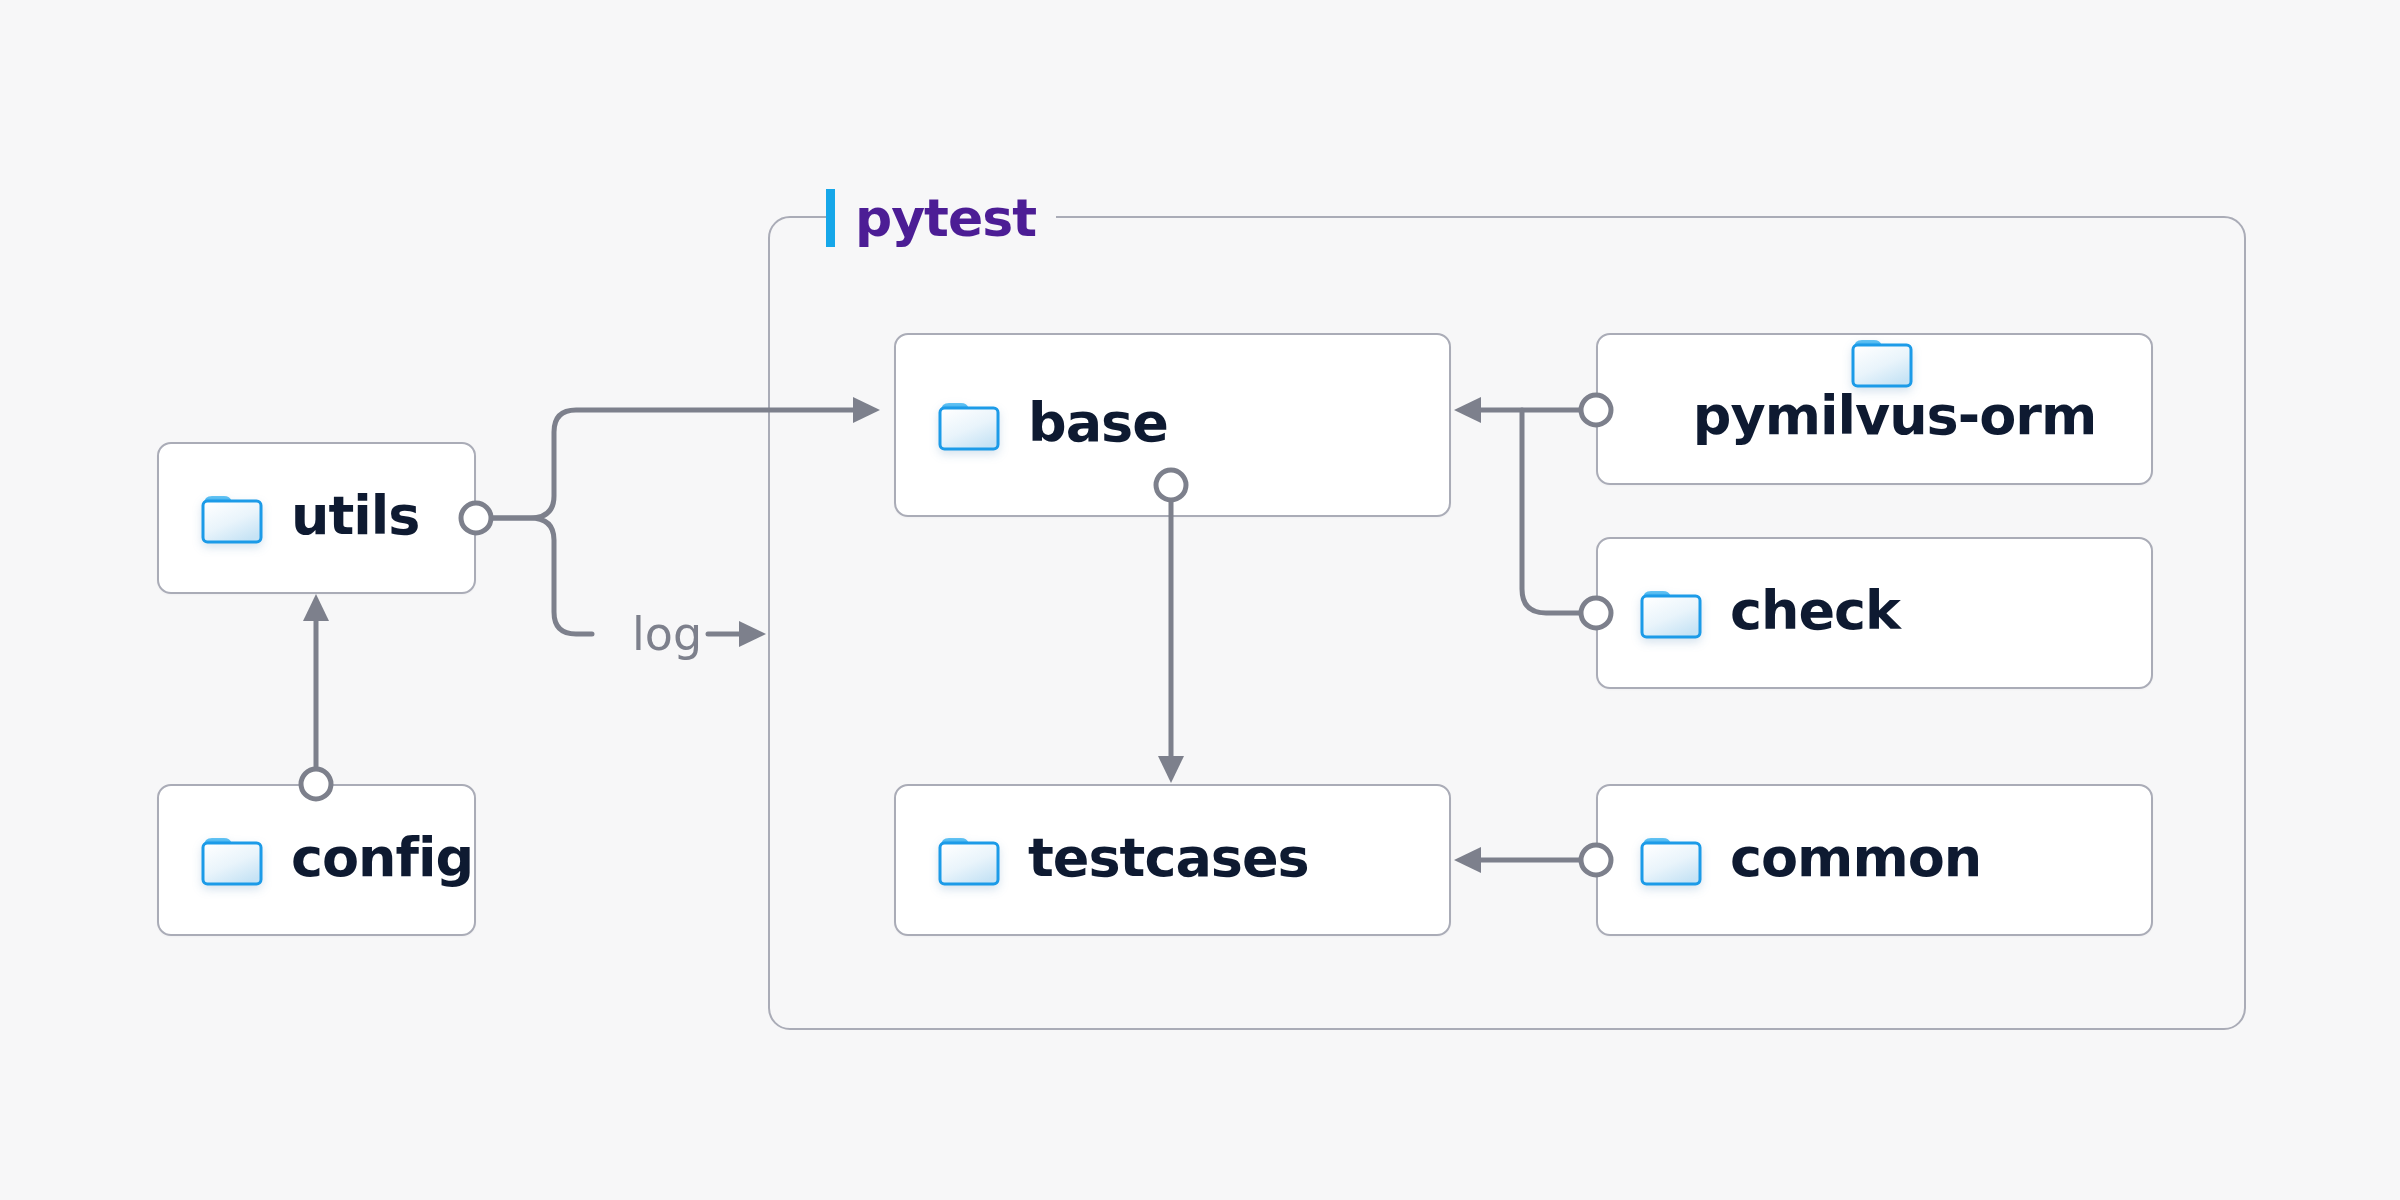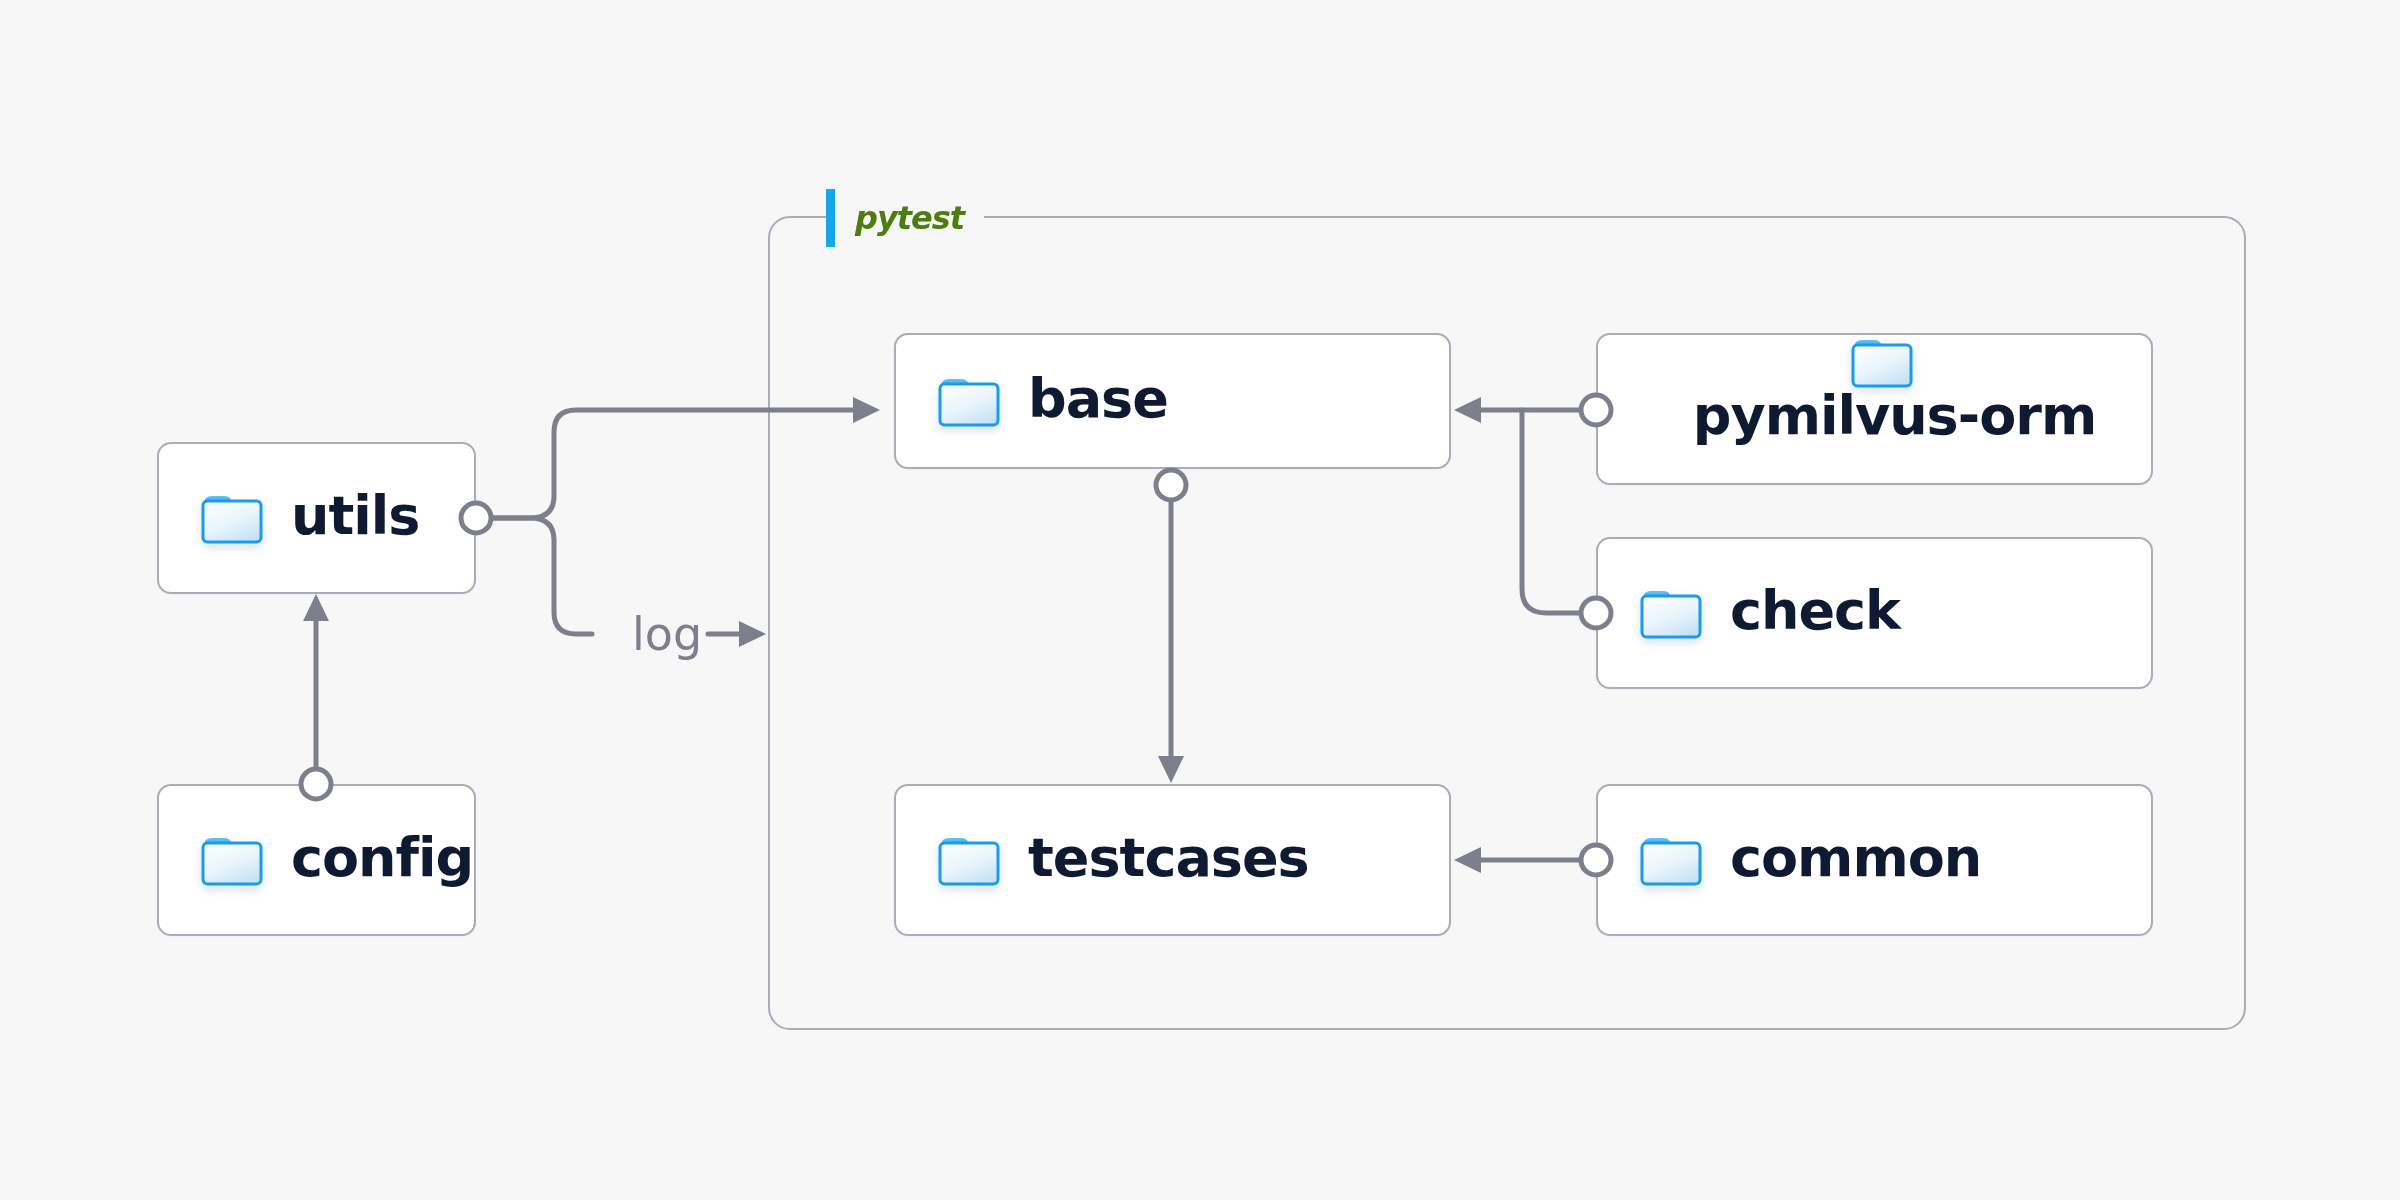--- a/index.html
+++ b/index.html
@@ -15,33 +15,33 @@
     position:absolute;left:768px;top:216px;width:1478px;height:814px;
     border:2px solid #aaacb7;border-radius:22px;z-index:1;box-sizing:border-box;
   }
   .group-label{
     position:absolute;left:56px;top:-30px;height:60px;
     display:flex;align-items:center;
     background:#f7f7f8;padding:0 20px 0 0;
   }
   .accent-bar{width:9px;height:58px;background:#16a7e9;margin-right:20px;}
   .group-label-text{
-    font-size:32px;font-weight:700;color:#4d7c0f;letter-spacing:-1px;
-    line-height:60px;white-space:nowrap;font-style:italic;
+    font-size:52px;font-weight:700;color:#4c1d95;letter-spacing:-1px;
+    line-height:60px;white-space:nowrap;
   }
   
   .node{
     position:absolute;z-index:2;box-sizing:border-box;
     background:#ffffff;border:2px solid #aaacb7;border-radius:14px;
     display:flex;align-items:center;padding-left:40px;
     box-shadow:0 1px 2px rgba(20,30,60,0.03);
   }
   .node-utils   {left:157px;top:442px;width:319px;height:152px;}
   .node-config  {left:157px;top:784px;width:319px;height:152px;}
-  .node-base    {left:894px;top:333px;width:557px;height:136px;}
+  .node-base    {left:894px;top:333px;width:557px;height:184px;}
   .node-pymilvus{left:1596px;top:333px;width:557px;height:152px;flex-direction:column;}
   .node-check   {left:1596px;top:537px;width:557px;height:152px;}
   .node-testcases{left:894px;top:784px;width:557px;height:152px;}
   .node-common  {left:1596px;top:784px;width:557px;height:152px;}
   .folder{
     width:66px;height:54px;margin-right:26px;flex:0 0 auto;
     filter:drop-shadow(0 4px 5px rgba(30,100,160,0.18));
   }
   .node-label{
     font-size:54px;font-weight:700;color:#0e1a31;letter-spacing:-1px;

